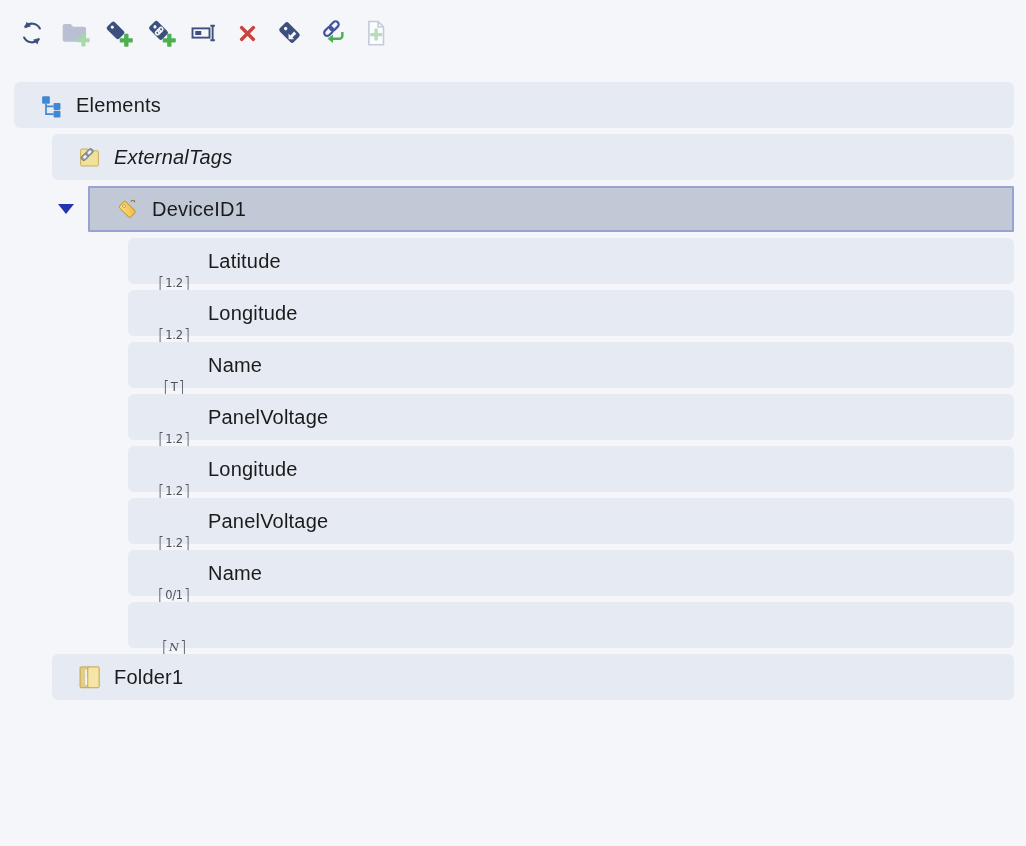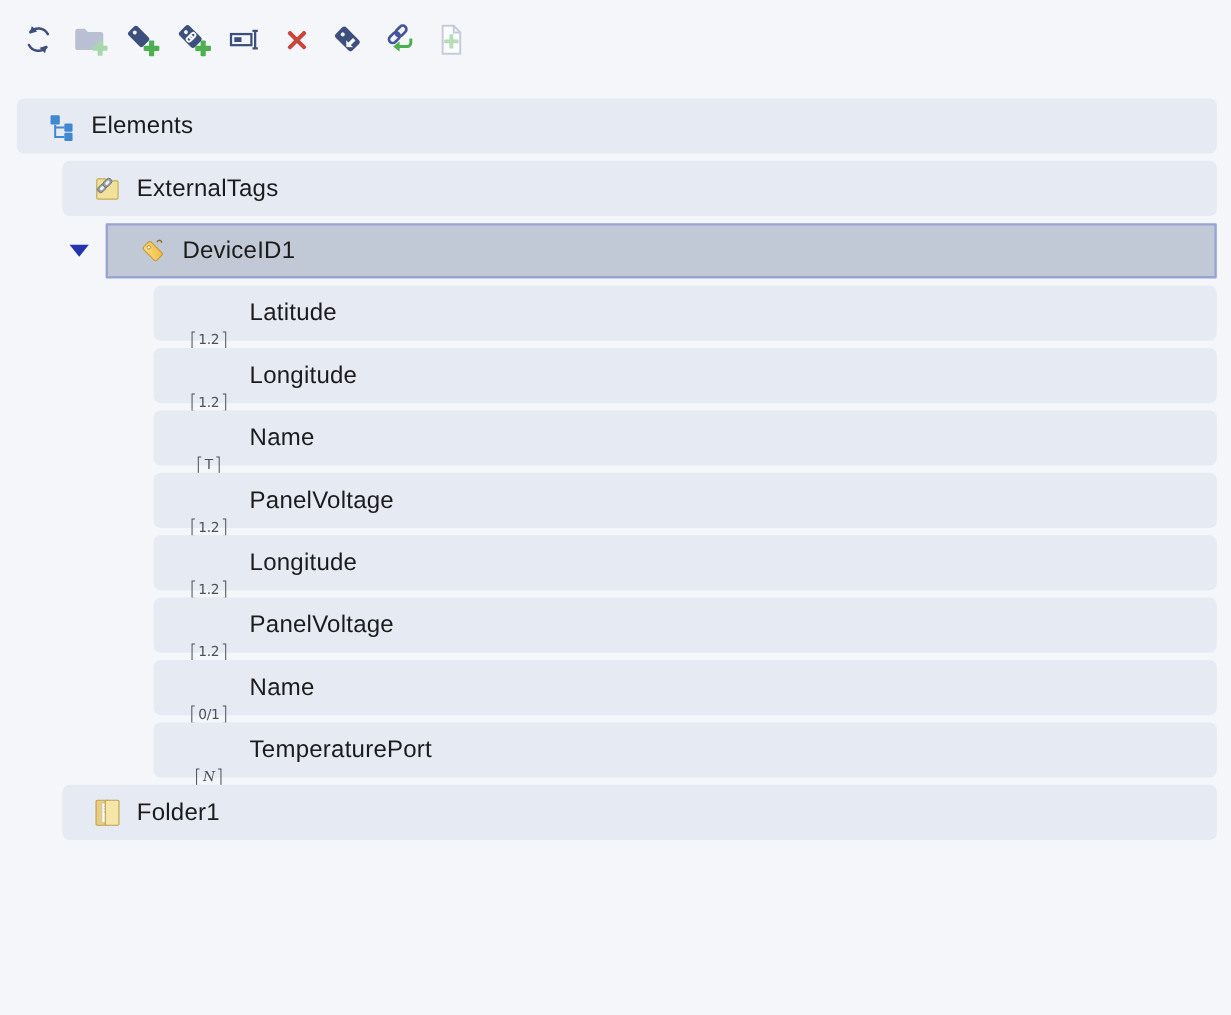--- a/index.html
+++ b/index.html
@@ -27,21 +27,21 @@
   .tri.down{border-left:8.5px solid transparent;border-right:8.5px solid transparent;border-top:10px solid #2433ae}
   .tri.right{border-top:7.5px solid transparent;border-bottom:7.5px solid transparent;border-left:10px solid #2433ae;margin-right:16px}
   .box{
     flex:1;height:46px;margin-right:12px;
     background:#e6eaf3;border-radius:6px;
     display:flex;align-items:center;gap:10px;padding-left:22px;
     cursor:pointer;
   }
   .row.selected .box{background:#c2c9d6;border:2px solid #99a3d2;border-radius:1px}
   .label{font-size:20px;color:#1b1b1b;letter-spacing:.2px;white-space:nowrap}
-  .row.italic .label{}
+  .row.italic .label{font-style:italic}
   .ric{display:flex;align-items:center;justify-content:center;width:30px;flex:0 0 auto}
   
   .badge{
     color:#4d5258;font-size:17px;line-height:1;
     display:inline-flex;align-items:center;justify-content:center;
     width:48px;flex:0 0 auto;font-family:"DejaVu Sans",sans-serif;margin-top:46px;
   }
   .badge::before{content:"[";margin-right:1px;font-weight:300}
   .badge::after{content:"]";margin-left:1px;font-weight:300}
   .badge .bv{font-size:11.5px;position:relative;top:-.5px;letter-spacing:-.3px}
@@ -280,21 +280,20 @@
       <span class="label">Name</span>
     </div>
   </div>
 
   <div class="row lvl3">
     <div class="zone"></div>
     <div class="box">
       <span class="badge it">
           <span class="bv">N</span>
         </span>
-      <span class="label">TemperaturePort</span>
     </div>
   </div>
 
 
   <div class="row lvl1">
     <div class="zone"></div>
     <div class="box">
       <span class="ric">
         <svg viewBox="0 0 28 30" width="27" height="29">
           <path d="M5.2 4h8.3c.6 0 1 .4 1 1v19.6c0 .6-.4 1-1 1H5.2c-.6 0-1-.4-1-1V5c0-.6.4-1 1-1z" fill="#e8cd80" stroke="#bfa14e" stroke-width="1"></path>

